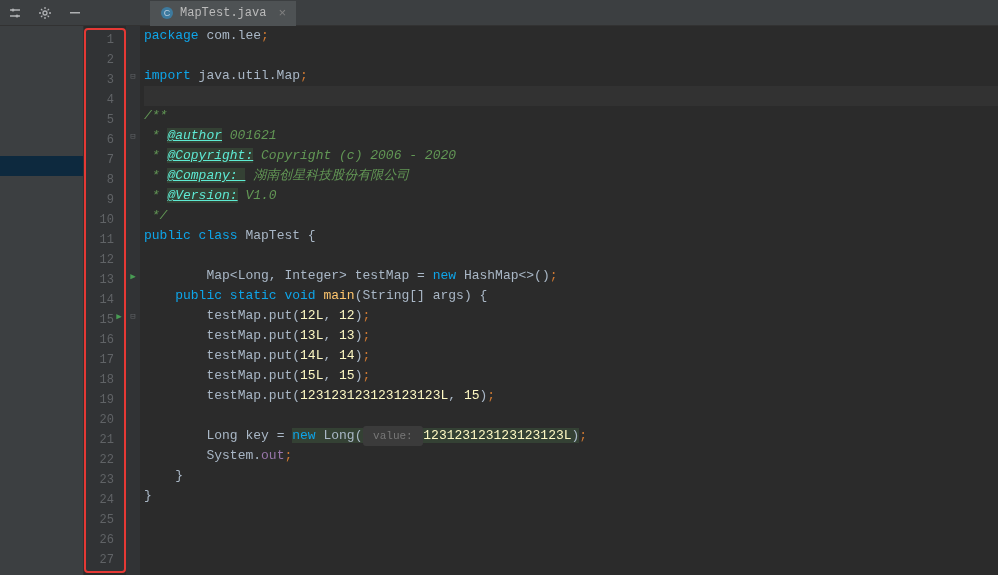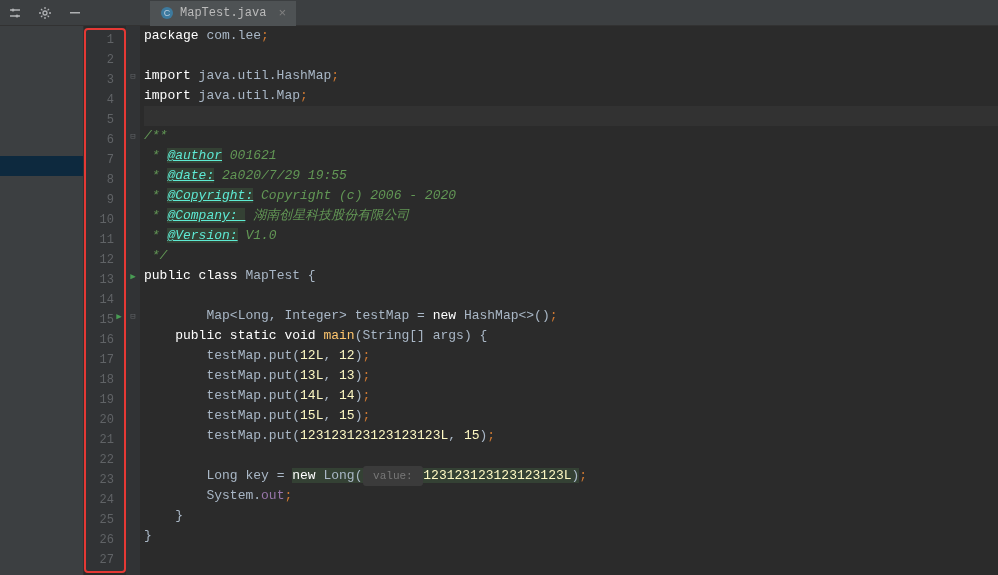--- a/index.html
+++ b/index.html
@@ -14,21 +14,21 @@
   .sidebar{width:84px;background:#3c3f41;border-right:1px solid #323232}
   .sidebar-item{height:20px;background:#0d293e;margin-top:130px}
   .editor-wrap{flex:1;display:flex;background:#2b2b2b}
   .gutter{width:42px;background:#313335;text-align:right;padding-right:10px;color:#606366;font-size:12px;line-height:20px;position:relative;border:2px solid #e53935;border-radius:4px;margin:2px 0}
   .gutter div{height:20px}
   .fold{width:14px;background:#313335;position:relative}
   .fold-mark{position:absolute;left:2px;width:10px;height:10px;display:flex;align-items:center;justify-content:center;color:#606366;font-size:9px}
   .code{flex:1;line-height:20px;font-size:13px;padding-left:4px}
   .code-line{height:20px;white-space:pre}
   .hl-line{background:#323232}
-  .kw{color:#ffffff}
+  .kw{color:#0ea5e9}
   .num{color:#fef9c3}
   .doc{color:#629755;font-style:italic}
   .doctag{color:#5eead4;font-style:italic;text-decoration:underline;background:#344134}
   .mth{color:#ffc66d}
   .field{color:#9876aa;}
   .hint{color:#787878;background:#3b3b3b;padding:4px 4px;border-radius:3px;font-size:11px}
   .semi{color:#cc7832}
   .newhl{background:#344134}
   .toolbar-wrap{display:flex;align-items:center;height:26px;background:#3c3f41;border-bottom:1px solid #323232}
   .left-tools{display:flex;align-items:center;padding:0 4px;gap:4px}
@@ -111,26 +111,24 @@
       <div class="fold-mark" style="top:45px">⊟</div>
       <div class="fold-mark" style="top:105px">⊟</div>
       <div class="fold-mark" style="top:245px;color:#499c54">▶</div>
       <div class="fold-mark" style="top:285px">⊟</div>
       <div class="fold-mark" style="top:285px;color:#499c54;left:-12px">▶</div>
     </div>
 
     <div class="code">
       <div class="code-line"><span class="kw">package </span><span>com.lee</span><span class="semi">;</span></div>
       <div class="code-line"></div>
-      <div class="code-line"><span class="kw">import </span><span>java.util.HashMap</span><span class="semi">;</span></div>
       <div class="code-line"><span class="kw">import </span><span>java.util.Map</span><span class="semi">;</span></div>
       <div class="code-line hl-line"></div>
       <div class="code-line"><span class="doc">/**</span></div>
       <div class="code-line"><span class="doc"> * </span><span class="doctag">@author</span><span class="doc"> 001621</span></div>
-      <div class="code-line"><span class="doc"> * </span><span class="doctag">@date:</span><span class="doc"> 2a020/7/29 19:55</span></div>
       <div class="code-line"><span class="doc"> * </span><span class="doctag">@Copyright:</span><span class="doc"> Copyright (c) 2006 - 2020</span></div>
       <div class="code-line"><span class="doc"> * </span><span class="doctag">@Company: </span><span class="doc"> 湖南创星科技股份有限公司</span></div>
       <div class="code-line"><span class="doc"> * </span><span class="doctag">@Version:</span><span class="doc"> V1.0</span></div>
       <div class="code-line"><span class="doc"> */</span></div>
       <div class="code-line"><span class="kw">public </span><span class="kw">class </span><span>MapTest </span><span>{</span></div>
       <div class="code-line"></div>
       <div class="code-line"><span>        </span><span>Map&lt;Long, Integer&gt; testMap = </span><span class="kw">new </span><span>HashMap&lt;&gt;</span><span>()</span><span class="semi">;</span></div>
       <div class="code-line"><span>    </span><span class="kw">public </span><span class="kw">static </span><span class="kw">void </span><span class="mth">main</span><span>(String[] args) {</span></div>
       <div class="code-line"><span>        </span><span>testMap.put(</span><span class="num">12L</span><span>, </span><span class="num">12</span><span>)</span><span class="semi">;</span></div>
       <div class="code-line"><span>        </span><span>testMap.put(</span><span class="num">13L</span><span>, </span><span class="num">13</span><span>)</span><span class="semi">;</span></div>

